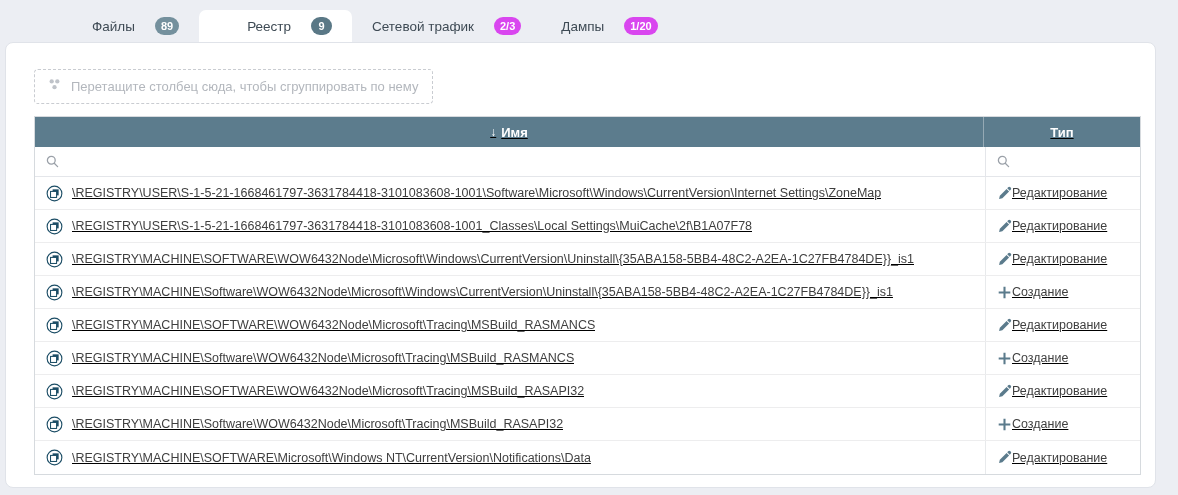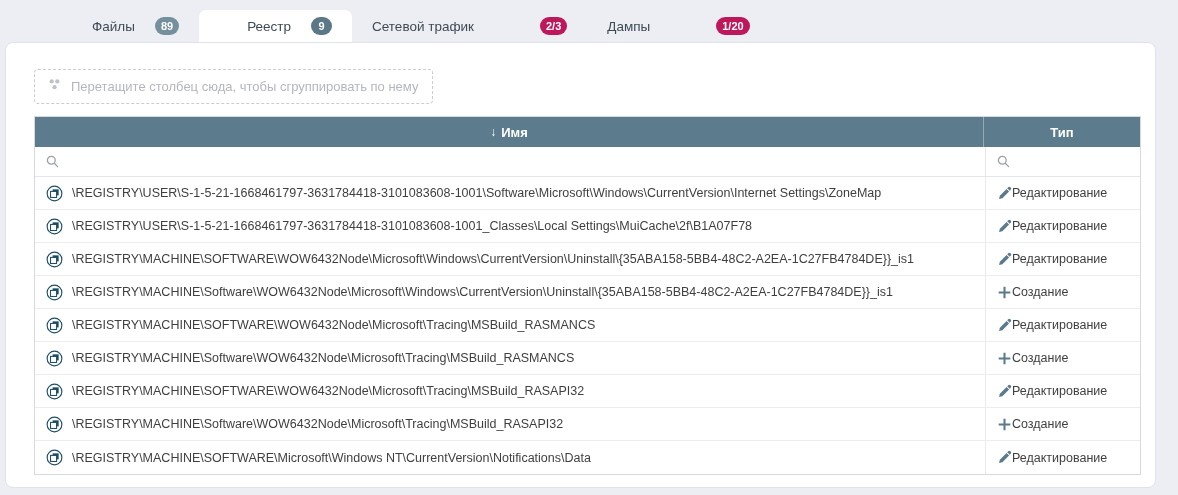--- a/index.html
+++ b/index.html
@@ -22,27 +22,28 @@
     cursor:pointer; border-radius:7px 7px 0 0;
   }
   .tab.active { background:#ffffff;padding-left:48px; }
   .badge {
     display:inline-flex; align-items:center; justify-content:center;
     min-width:21px; height:18px; padding:0 6px;
     border-radius:10px; color:#fff; font-size:11px; font-weight:bold;
   }
   .badge.gray { background:#74909d; }
   .badge.darkgray { background:#5a7886; }
-  .badge.red { background:#be185d;margin-left:46px; }
+  .badge.red { background:#d946ef; }
 
   
   .panel {
     position:absolute; top:42px; left:5px; width:1151px; height:446px;
     background:#fff; border:1px solid #e0e3e9; border-radius:8px;
     padding:26px 15px 18px 28px;
+    text-decoration:underline;
   }
 
   
   .group-panel {
     display:inline-flex; align-items:center; gap:9px;
     border:1px dashed #c9ccd1; border-radius:4px;
     padding:7px 14px 8px 12px; margin-bottom:12px;
     color:#b3b7bd; font-size:13px;
   }
 

